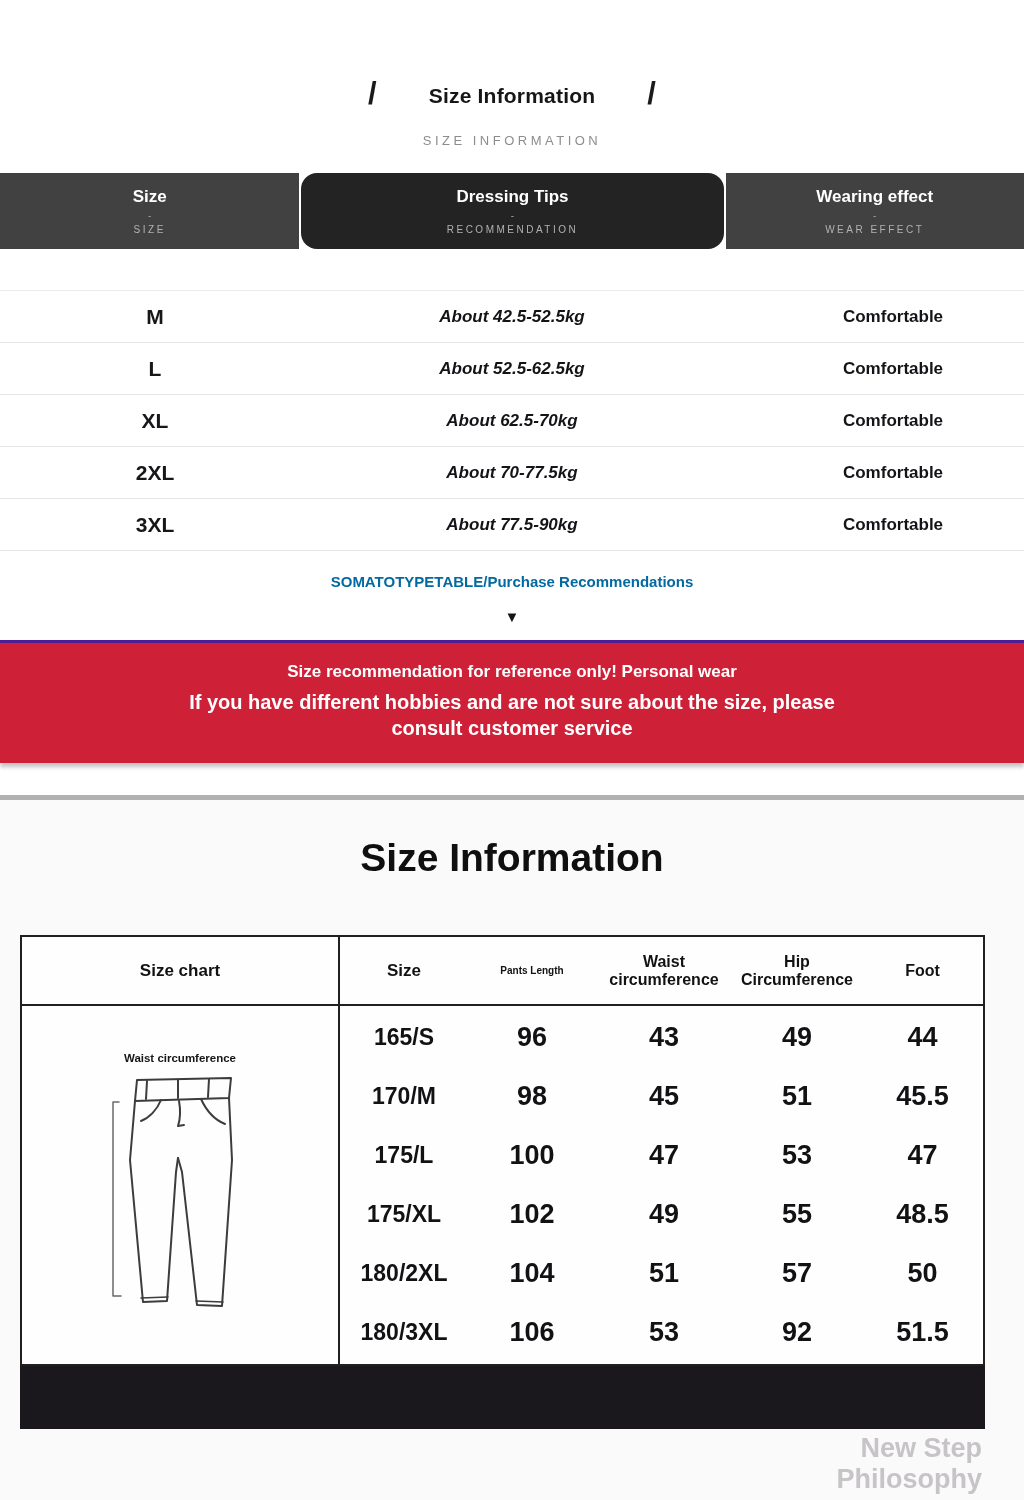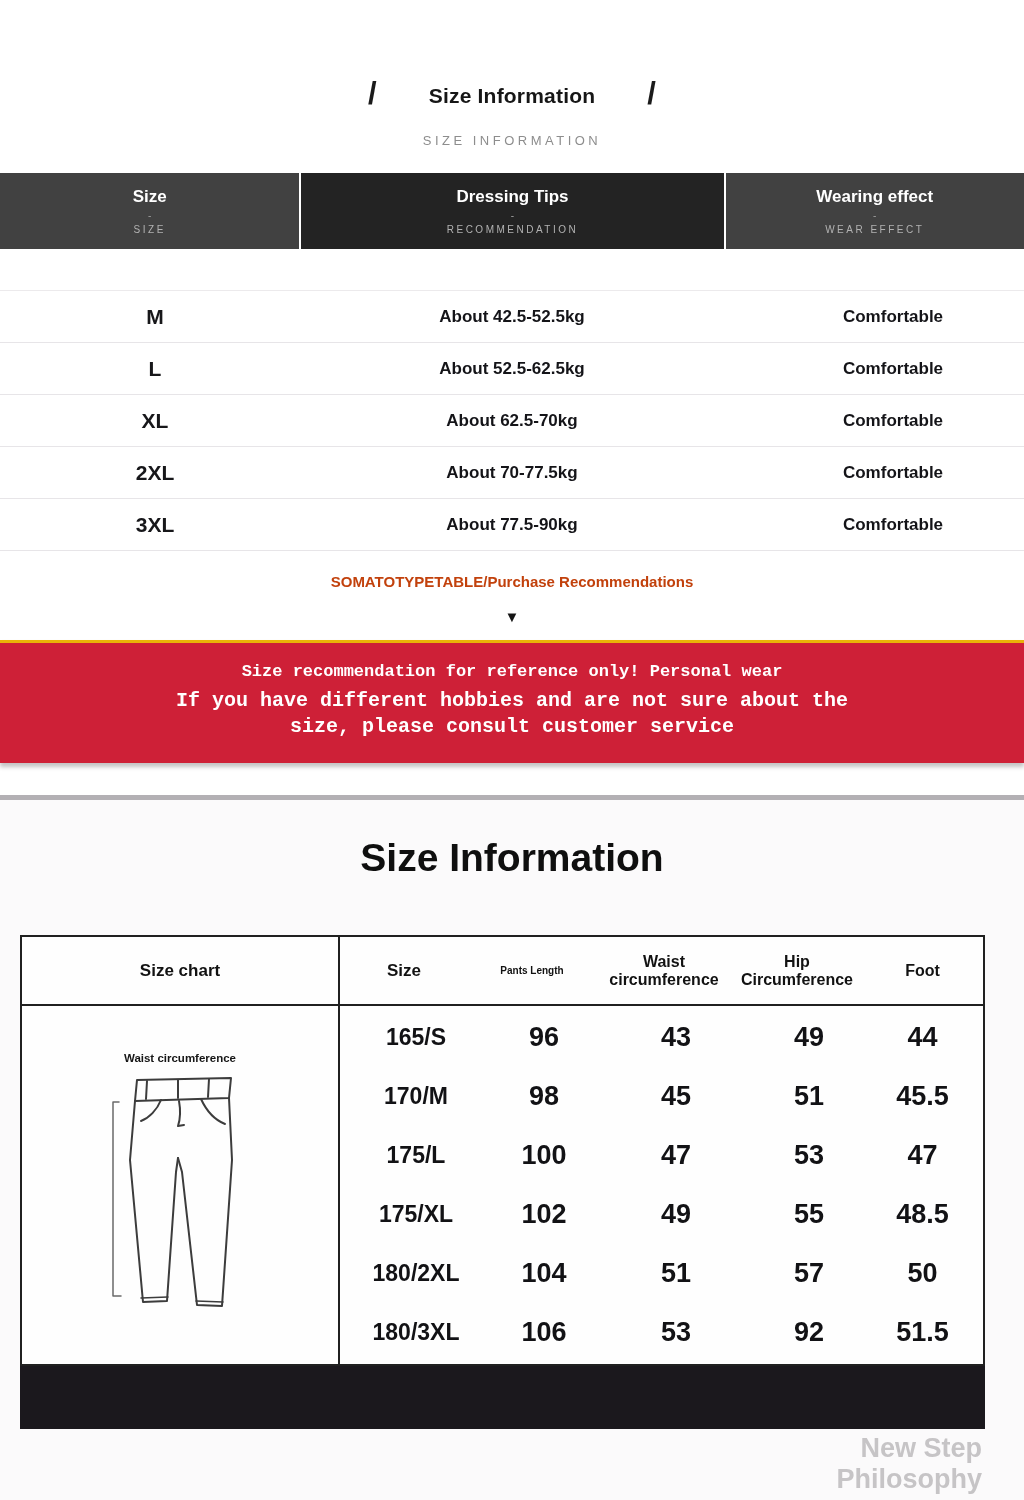--- a/index.html
+++ b/index.html
@@ -18,27 +18,27 @@
   .s1-hcell.mid{background:#232323;}
   .s1-hcell .t{font-size:17px;font-weight:bold;color:#ffffff;}
   .s1-hcell .d{font-size:10px;color:#9f9f9f;line-height:10px;margin-top:4px;}
   .s1-hcell .s{font-size:10px;color:#b2b2b2;letter-spacing:2.5px;margin-top:3px;}
   .s1-hgap{width:2px;background:#ffffff;}
 
   .s1-rows{position:absolute;top:290px;left:0;width:1024px;}
   .s1-row{display:flex;align-items:center;height:51px;border-bottom:1px solid #e7e5e8;}
   .s1-row:first-child{border-top:1px solid #eceaec;}
   .s1-row .c-size{width:310px;text-align:center;font-size:21px;font-weight:bold;color:#17171a;}
-  .s1-row .c-tip{width:404px;text-align:center;font-size:17px;font-weight:bold;color:#141418;}
+  .s1-row .c-tip{width:404px;text-align:center;font-size:17px;font-weight:bold;color:#141418;font-style:italic;}
   .s1-row .c-eff{width:310px;text-align:center;font-size:17px;font-weight:bold;color:#141418;padding-left:48px;box-sizing:border-box;}
 
-  .s1-note{position:absolute;top:573px;left:0;width:100%;text-align:center;font-size:15px;font-weight:bold;color:#c2410c;}
+  .s1-note{position:absolute;top:573px;left:0;width:100%;text-align:center;font-size:15px;font-weight:bold;color:#0369a1;}
   .s1-arrow{position:absolute;top:608px;left:0;width:100%;text-align:center;font-size:15px;color:#141414;}
 
-  .s1-banner{position:absolute;top:640px;left:0;width:1024px;height:123px;background:#ce2037;border-top:3px solid #eab308;box-sizing:border-box;box-shadow:0 4px 4px rgba(60,55,60,.30);font-family:Liberation Mono, monospace;}
+  .s1-banner{position:absolute;top:640px;left:0;width:1024px;height:123px;background:#ce2037;border-top:3px solid #4c1d95;box-sizing:border-box;box-shadow:0 4px 4px rgba(60,55,60,.30);}
   .s1-banner .b1{margin-top:19px;text-align:center;font-size:17px;font-weight:bold;color:#ffffff;}
   .s1-banner .b2{width:680px;margin:7px auto 0;text-align:center;font-size:20px;font-weight:bold;color:#ffffff;line-height:26px;}
 
   .divider{position:absolute;top:795px;left:0;width:1024px;height:5px;background:#b3b0b4;}
 
   
   .s2{position:absolute;left:0;top:800px;width:1024px;height:700px;background:#fbfafb;}
   .s2-title{position:absolute;top:36px;left:0;width:100%;text-align:center;font-size:39px;font-weight:bold;color:#0f0f0f;}
 
   .sc-table{position:absolute;top:135px;left:20px;width:965px;height:431px;border:2px solid #202020;box-sizing:border-box;background:#fefefe;display:flex;flex-direction:column;}
@@ -48,21 +48,21 @@
   .sc-cols{flex:1;display:flex;align-items:center;}
   .sc-col{text-align:center;font-weight:bold;color:#121212;line-height:1.12;}
   .sc-col.w0{width:128px;font-size:17px;}
   .sc-col.w1{width:128px;font-size:10px;}
   .sc-col.w2{width:136px;font-size:16px;}
   .sc-col.w3{width:130px;font-size:16px;}
   .sc-col.w4{flex:1;font-size:16px;}
 
   .sc-diagram{width:318px;border-right:2px solid #202020;box-sizing:border-box;display:flex;flex-direction:column;align-items:center;}
   .sc-diagram .dlabel{margin-top:46px;font-size:11.5px;font-weight:bold;color:#161616;}
-  .sc-rows{flex:1;display:flex;flex-direction:column;padding:2px 12px;}
+  .sc-rows{flex:1;display:flex;flex-direction:column;padding:2px 0;}
   .sc-row{flex:1;display:flex;align-items:center;}
   .sc-cell{text-align:center;color:#121215;}
   .sc-cell.sz{width:128px;font-size:23px;font-weight:600;}
   .sc-cell.v0{width:128px;font-size:27px;font-weight:bold;}
   .sc-cell.v1{width:136px;font-size:27px;font-weight:bold;}
   .sc-cell.v2{width:130px;font-size:27px;font-weight:bold;}
   .sc-cell.v3{flex:1;font-size:27px;font-weight:bold;}
 
   .black-bar{position:absolute;top:566px;left:20px;width:965px;height:63px;background:#1b181d;}
   .s2-disclaimer{position:absolute;top:663px;left:20px;width:810px;text-align:center;font-size:14px;font-weight:bold;color:#332b38;}
@@ -84,21 +84,21 @@
     </div>
     <div class="s1-subtitle">SIZE INFORMATION</div>
 
     <div class="s1-header">
       <div class="s1-hcell" style="width:310px;">
         <span class="t">Size</span>
         <span class="d">-</span>
         <span class="s">SIZE</span>
       </div>
       <div class="s1-hgap"></div>
-      <div class="s1-hcell mid" style="width:437px;">
+      <div class="s1-hcell mid" style="width:437px;border-radius:16px;">
         <span class="t">Dressing Tips</span>
         <span class="d">-</span>
         <span class="s">RECOMMENDATION</span>
       </div>
       <div class="s1-hgap"></div>
       <div class="s1-hcell" style="width:309px;">
         <span class="t">Wearing effect</span>
         <span class="d">-</span>
         <span class="s">WEAR EFFECT</span>
       </div>

